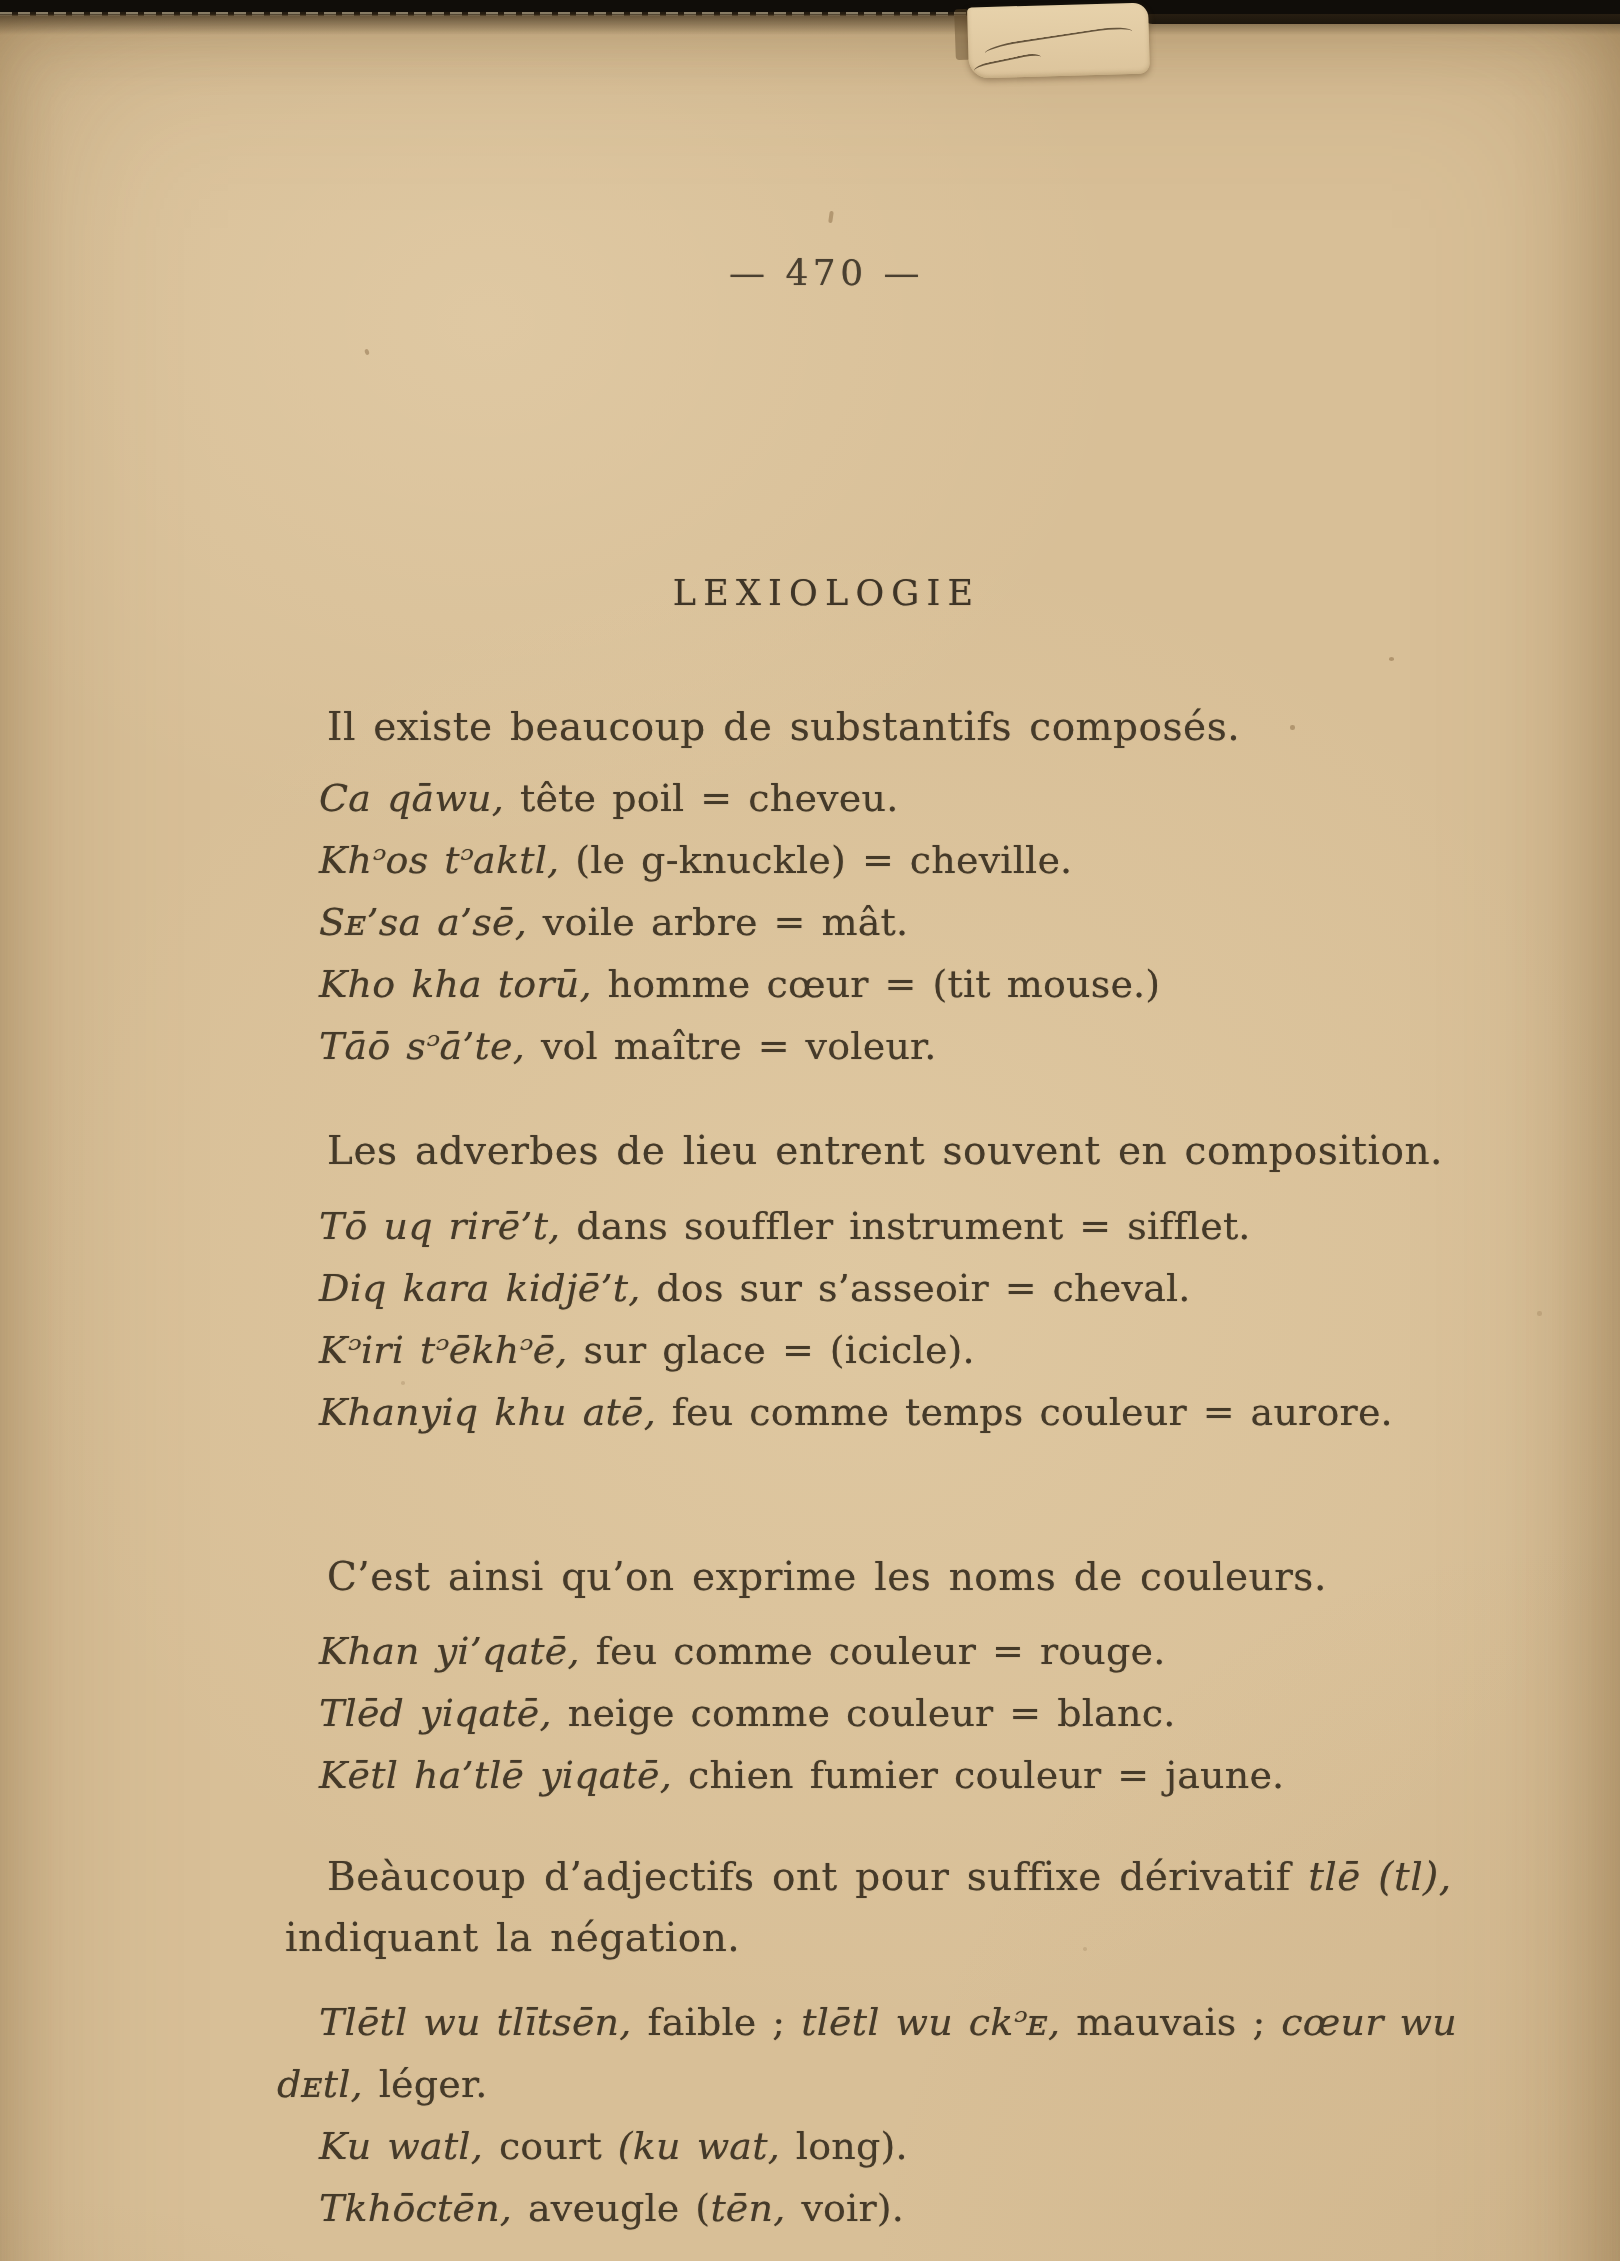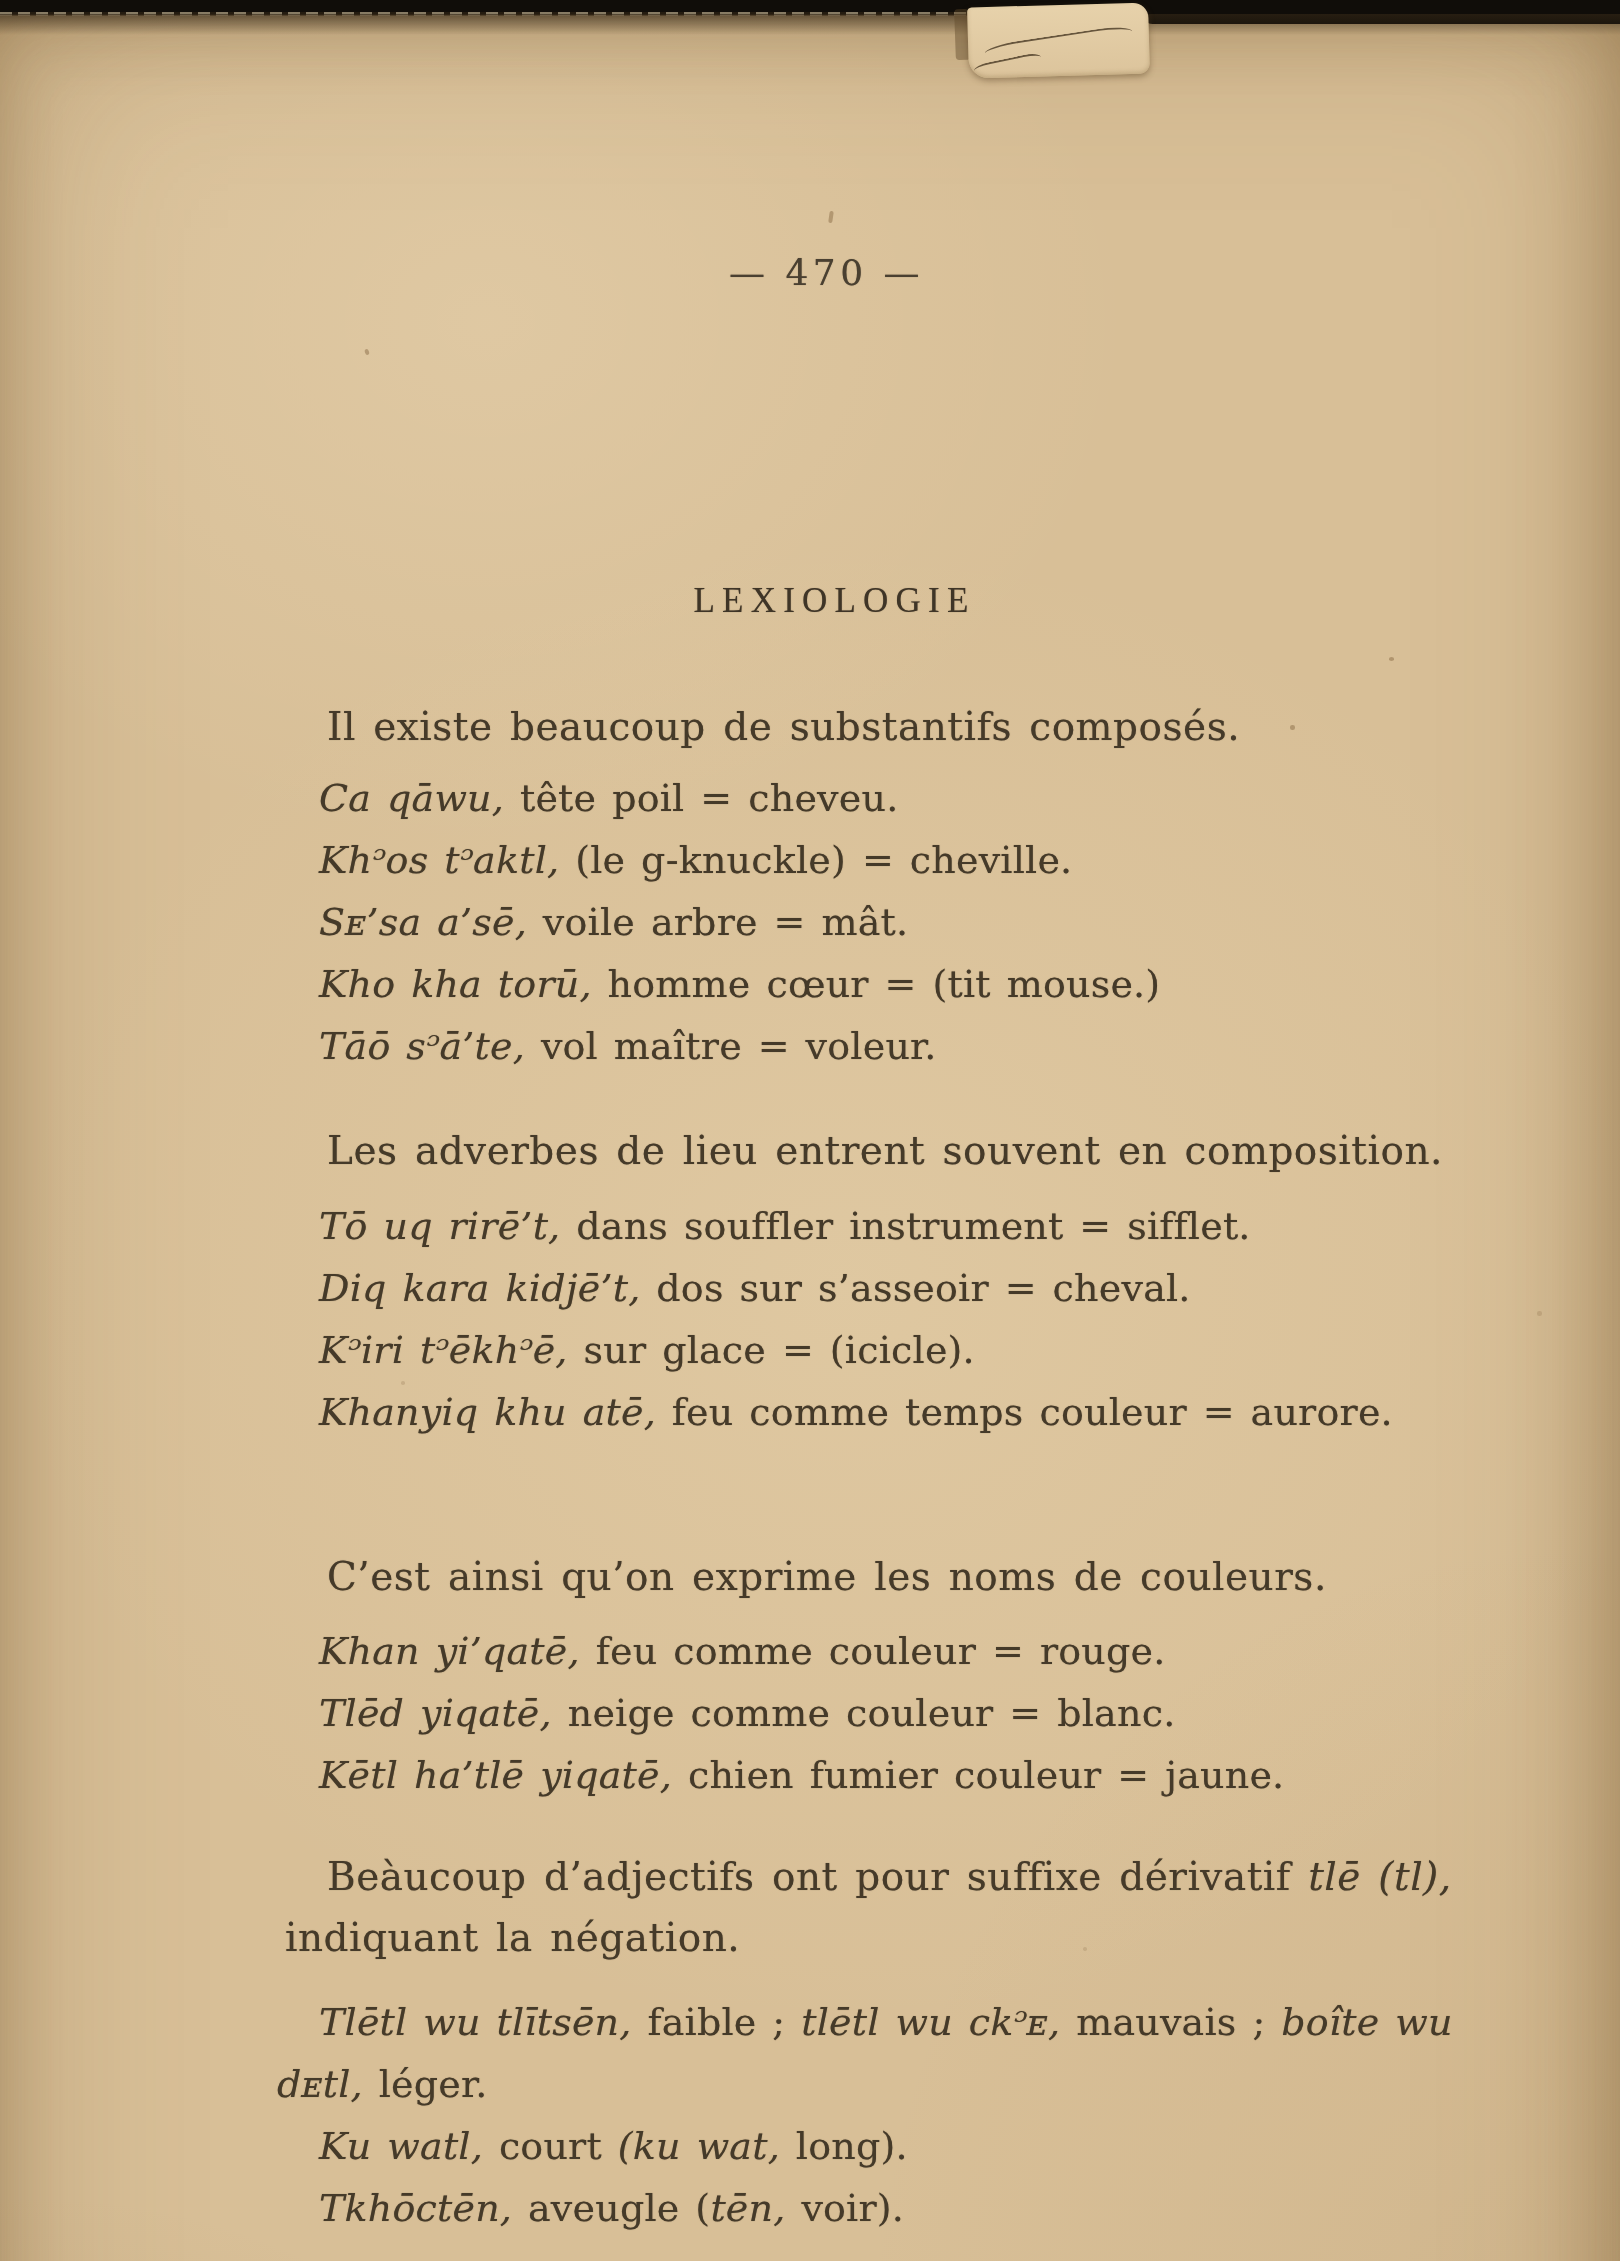--- a/index.html
+++ b/index.html
@@ -48,21 +48,21 @@
   .crease.c2{left:4.5px;top:52px;width:68px;height:9px;transform:rotate(-10deg);}
   .tear-notch{position:absolute;left:955px;top:9px;width:13.6px;height:51px;
     background:rgba(96,74,42,.45);border-radius:3.6px;transform:rotate(-2deg);}
   .sp{position:absolute;background:rgba(112,82,46,.38);border-radius:50%;}
   
   .text-col{position:absolute;left:277px;top:0;width:1099px;height:2679px;}
   .centered{position:absolute;left:0;width:1099px;text-align:center;white-space:nowrap;
     text-shadow:0 0 0.9px var(--ink-soft);}
   .pagenum{top:252px;font-size:36px;letter-spacing:4.5px;color:#4a4031;}
   .secnum{top:452px;font-size:33px;color:#3f3527;}
-  .title{top:573px;font-size:35px;letter-spacing:7.2px;color:#3f3527;font-weight:normal;margin:8px;font-family:Liberation Serif, serif;}
+  .title{top:573px;font-size:35px;letter-spacing:7.2px;color:#3f3527;font-weight:normal;margin:0;}
   .para{position:absolute;left:0;margin:8px;font-size:39px;line-height:1;white-space:nowrap;
     word-spacing:4.5px;letter-spacing:0.5px;text-shadow:0 0 0.9px var(--ink-soft);}
   .group{position:absolute;left:0;width:1099px;}
   .line{font-size:38px;line-height:var(--lh,62px);white-space:nowrap;
     word-spacing:3.6px;letter-spacing:0.2px;text-shadow:0 0 0.9px var(--ink-soft);}
   .ind{padding-left:42px;}
   i{font-style:italic;}
 </style>
 </head>
 <body>
@@ -116,21 +116,21 @@
     <section class="group" style="top:1620px;--lh:62px">
       <div class="line ind"><i>Khan yi’qatē,</i><span> feu comme couleur = rouge.</span></div>
       <div class="line ind"><i>Tlēd yiqatē,</i><span> neige comme couleur = blanc.</span></div>
       <div class="line ind"><i>Kētl ha’tlē yiqatē,</i><span> chien fumier couleur = jaune.</span></div>
     </section>
 
     <p class="para ind" style="top:1849px"><span>Beàucoup d’adjectifs ont pour suffixe dérivatif </span><i>tlē (tl),</i></p>
     <p class="para" style="top:1910px">indiquant la négation.</p>
 
     <section class="group" style="top:1991px;--lh:62px">
-      <div class="line ind"><i>Tlētl wu tlītsēn,</i><span> faible ; </span><i>tlētl wu ckᵓᴇ,</i><span> mauvais ; </span><i>boîte wu</i></div>
+      <div class="line ind"><i>Tlētl wu tlītsēn,</i><span> faible ; </span><i>tlētl wu ckᵓᴇ,</i><span> mauvais ; </span><i>cœur wu</i></div>
       <div class="line"><i>dᴇtl,</i><span> léger.</span></div>
       <div class="line ind"><i>Ku watl,</i><span> court </span><i>(ku wat,</i><span> long).</span></div>
       <div class="line ind"><i>Tkhōctēn,</i><span> aveugle (</span><i>tēn,</i><span> voir).</span></div>
     </section>
 
   </div>
 </div>
 
 
 </body></html>

